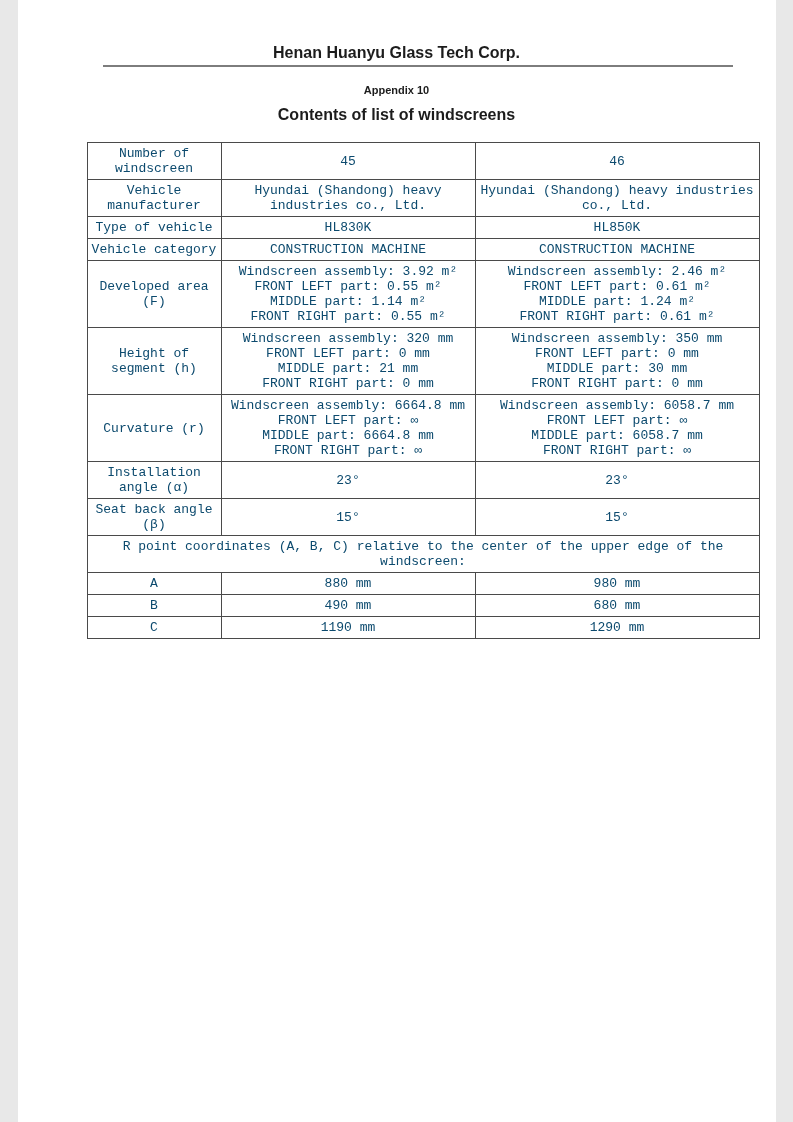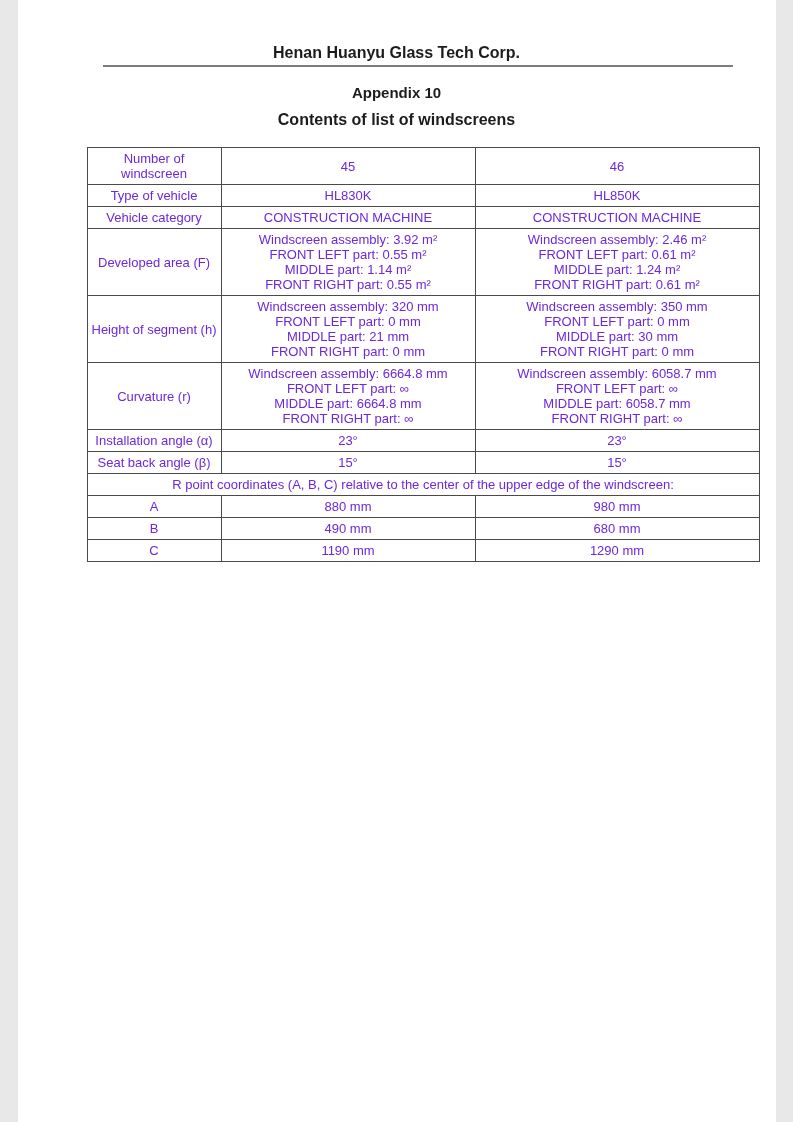--- a/index.html
+++ b/index.html
@@ -32,39 +32,40 @@
   .info-right { text-align: right; }
   .info-right div { margin-bottom: 0; }
   .header-rule {
     margin: 3px 43px 0 85px;
     border-top: 2px solid #7d7d7d;
     height: 0;
   }
   .appendix-title {
     margin-top: 17px;
     text-align: center;
-    font-size: 15px;
+    font-size: 11px;
     font-weight: bold;
     color: #1c1c1c;
   }
   .subtitle {
     margin-top: 10px;
     text-align: center;
     font-size: 16px;
     font-weight: bold;
     color: #1c1c1c;
   }
   table.ws-table {
     margin: 18px 0 0 69px;
     width: 672px;
     border-collapse: collapse;
     table-layout: fixed;
     font-size: 13px;
     line-height: 15px;
-    color: #6d28d9;
+    color: #0c4a6e;
+    font-family: Liberation Mono, monospace;
   }
   table.ws-table col.c1 { width: 134px; }
   table.ws-table col.c2 { width: 254px; }
   table.ws-table col.c3 { width: 284px; }
   table.ws-table td {
     border: 1px solid #4a4a4a;
     padding: 3px 4px;
     text-align: center;
     vertical-align: middle;
   }
@@ -91,20 +92,25 @@
     <colgroup>
         <col class="c1">
         <col class="c2">
         <col class="c3">
       </colgroup>
     <tbody>
       <tr>
         <td>Number of windscreen</td>
         <td>45</td>
         <td>46</td>
+      </tr>
+      <tr>
+        <td>Vehicle manufacturer</td>
+        <td>Hyundai (Shandong) heavy industries co., Ltd.</td>
+        <td>Hyundai (Shandong) heavy industries co., Ltd.</td>
       </tr>
       <tr>
         <td>Type of vehicle</td>
         <td>HL830K</td>
         <td>HL850K</td>
       </tr>
       <tr>
         <td>Vehicle category</td>
         <td>CONSTRUCTION MACHINE</td>
         <td>CONSTRUCTION MACHINE</td>

